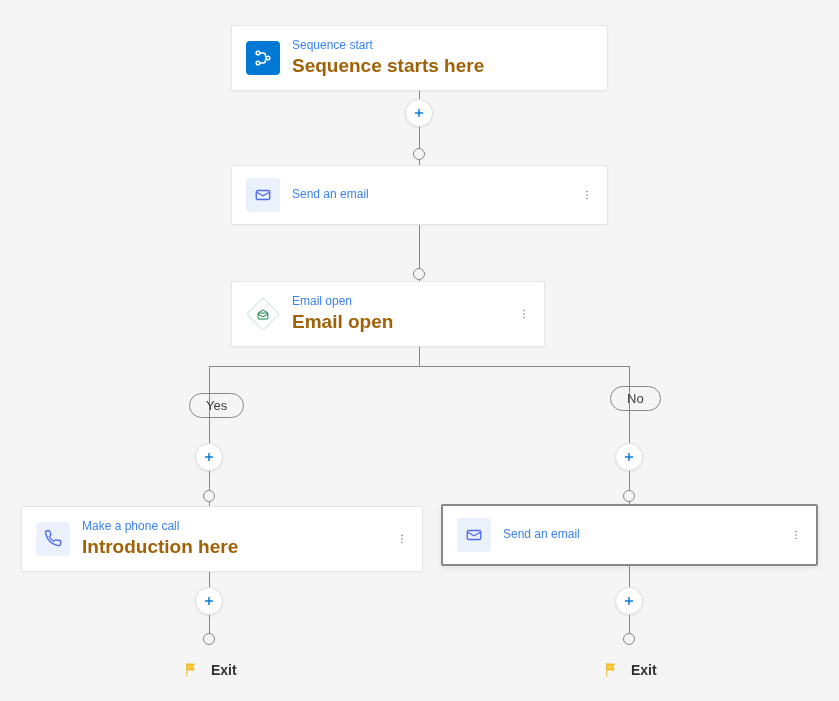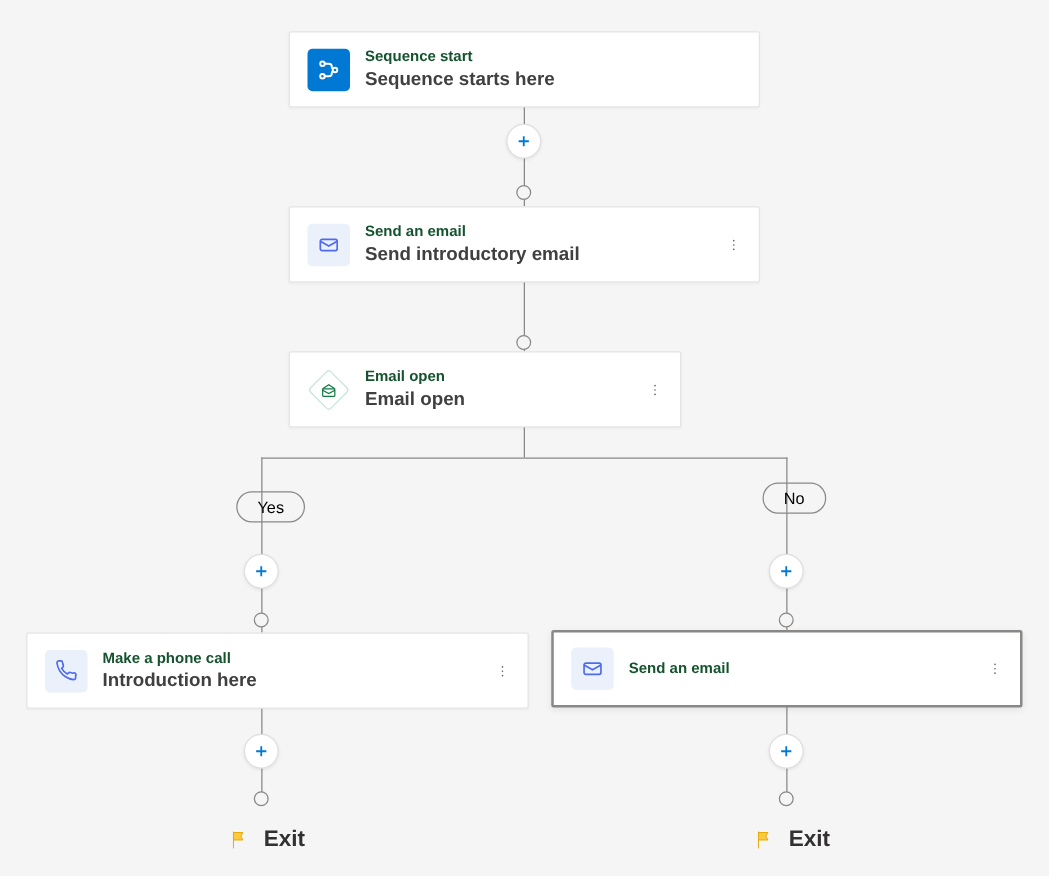--- a/index.html
+++ b/index.html
@@ -25,22 +25,22 @@
     }
     .node.selected { border: 2px solid #8a8886; box-shadow: 0 2px 6px rgba(0,0,0,0.08); }
     .node .icon-box {
       width: 34px; height: 34px;
       border-radius: 4px;
       display: flex; align-items: center; justify-content: center;
       flex-shrink: 0;
       margin-right: 12px;
     }
     .node .labels { display: flex; flex-direction: column; line-height: 1.3; }
-    .node .labels .type { font-size: 12px; color: #14532d; font-weight: bold; }
-    .node .labels .title { font-size: 15px; font-weight: 600; color: #404040; }
+    .node .labels .type { font-size: 12px; color: #3b82f6; }
+    .node .labels .title { font-size: 19px; font-weight: 600; color: #a16207; }
     .node .more {
       margin-left: auto;
       width: 24px; height: 24px;
       display: flex; align-items: center; justify-content: center;
       cursor: pointer; color: #605e5c;
       padding-left: 12px;
     }
     .node .more svg { width: 14px; height: 14px; }
 
     .icon-start { background: #0078d4; }
@@ -92,28 +92,28 @@
       z-index: 2;
     }
 
     .branch-label {
       position: absolute;
       border: 1.5px solid #8a8886;
       background: transparent;
       border-radius: 14px;
       padding: 4px 16px;
       font-size: 13px;
-      color: #000000;
+      color: #404040;
       z-index: 2;
     }
 
     .exit {
       position: absolute;
       display: flex; align-items: center; gap: 10px;
-      font-size: 18px; font-weight: 600; color: #323130;
+      font-size: 14px; font-weight: 600; color: #323130;
     }
     .exit .flag {
       width: 18px; height: 18px;
     }
   </style>
 </head>
 <body>
 
 <div class="canvas">
 
@@ -186,21 +186,20 @@
 
   <div class="node" style="left:231px; top:165px; width:377px;">
     <div class="icon-box icon-email">
       <svg width="18" height="18" viewBox="0 0 24 24" fill="none" stroke-width="1.8">
         <rect x="3" y="6" width="18" height="12" rx="2"></rect>
           <path d="M3 8l9 5 9-5"></path>
       </svg>
     </div>
     <div class="labels">
       <span class="type">Send an email</span>
-      <span class="title">Send introductory email</span>
     </div>
     <div class="more">
       <svg viewBox="0 0 24 24" fill="currentColor">
           <circle cx="12" cy="5" r="1.3"></circle>
           <circle cx="12" cy="12" r="1.3"></circle>
           <circle cx="12" cy="19" r="1.3"></circle>
         </svg>
     </div>
   </div>
 

